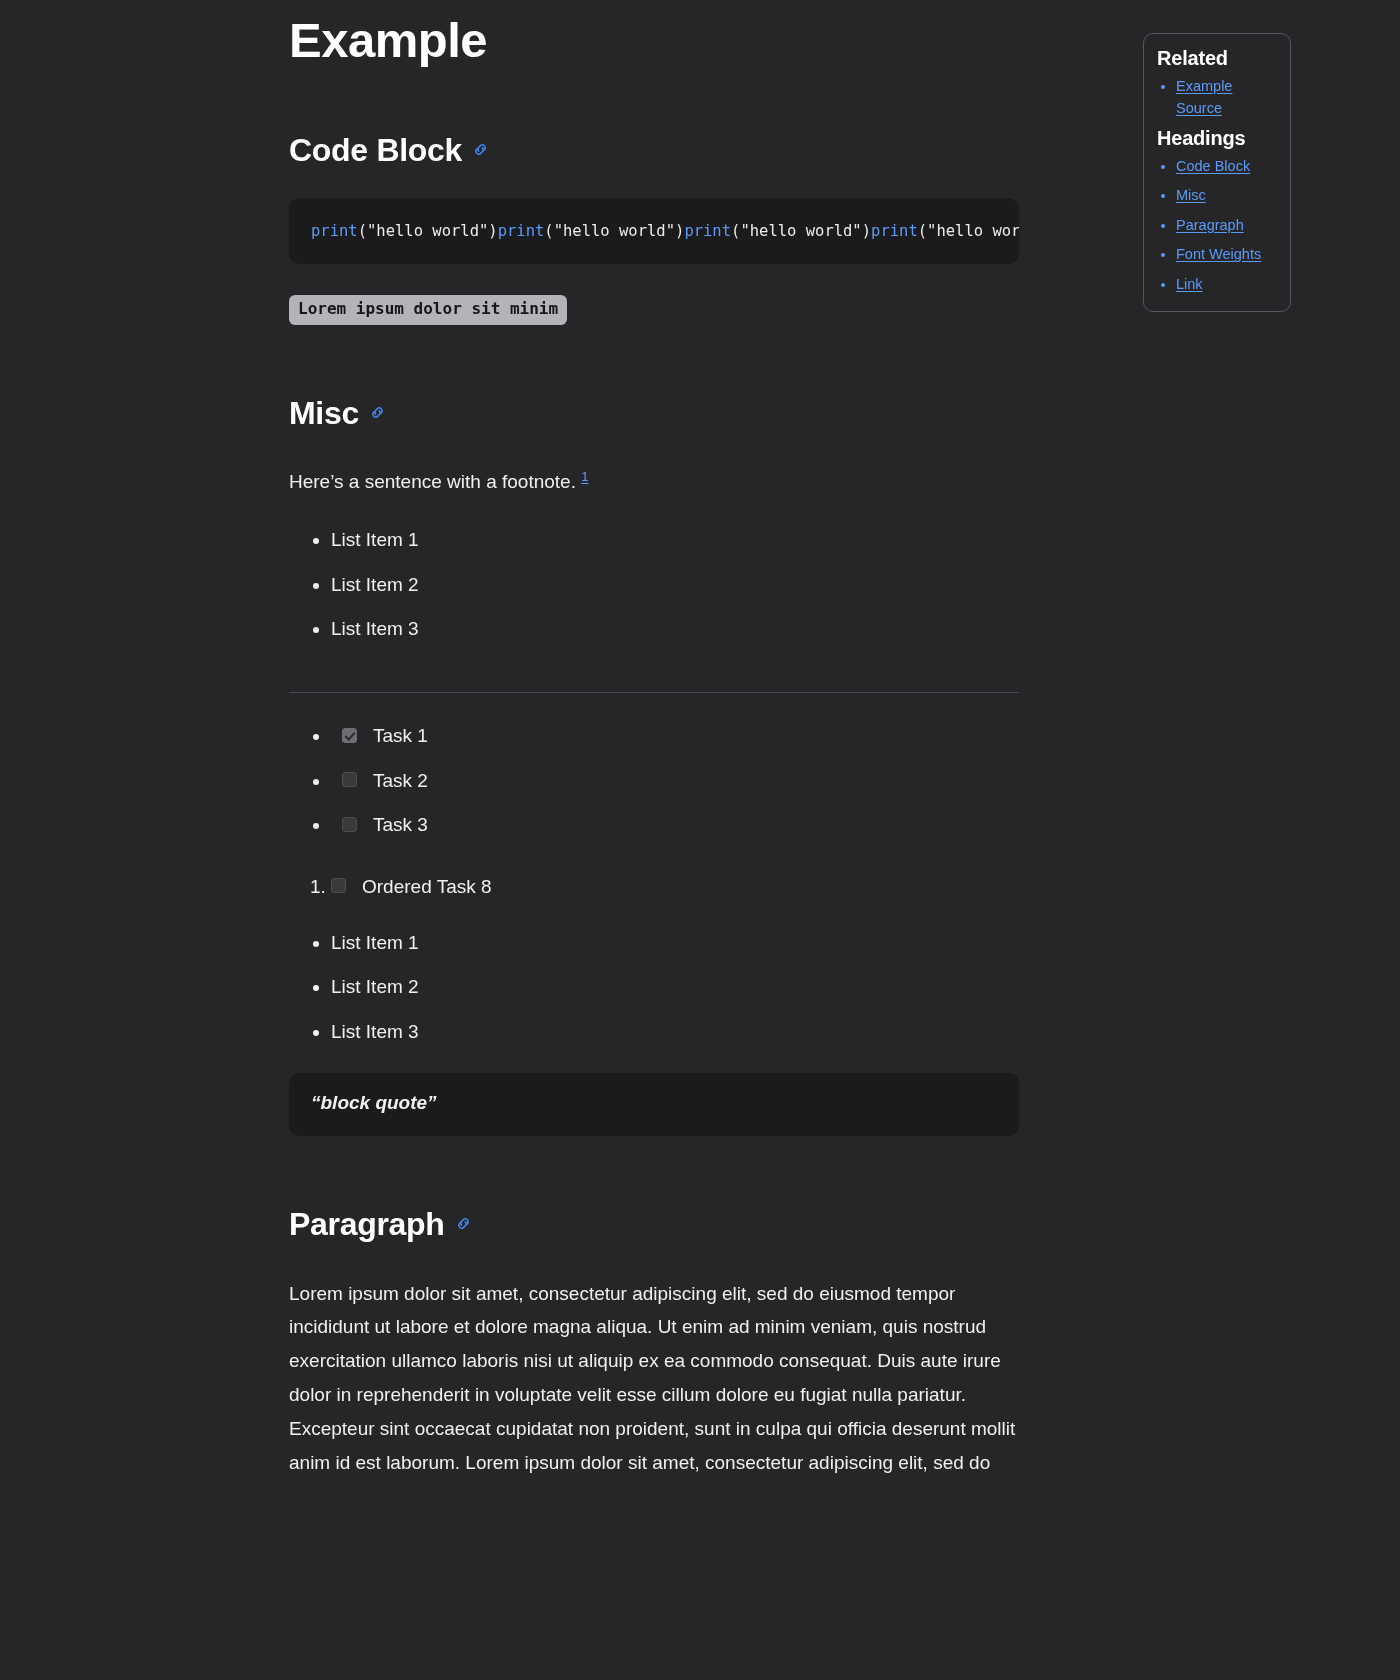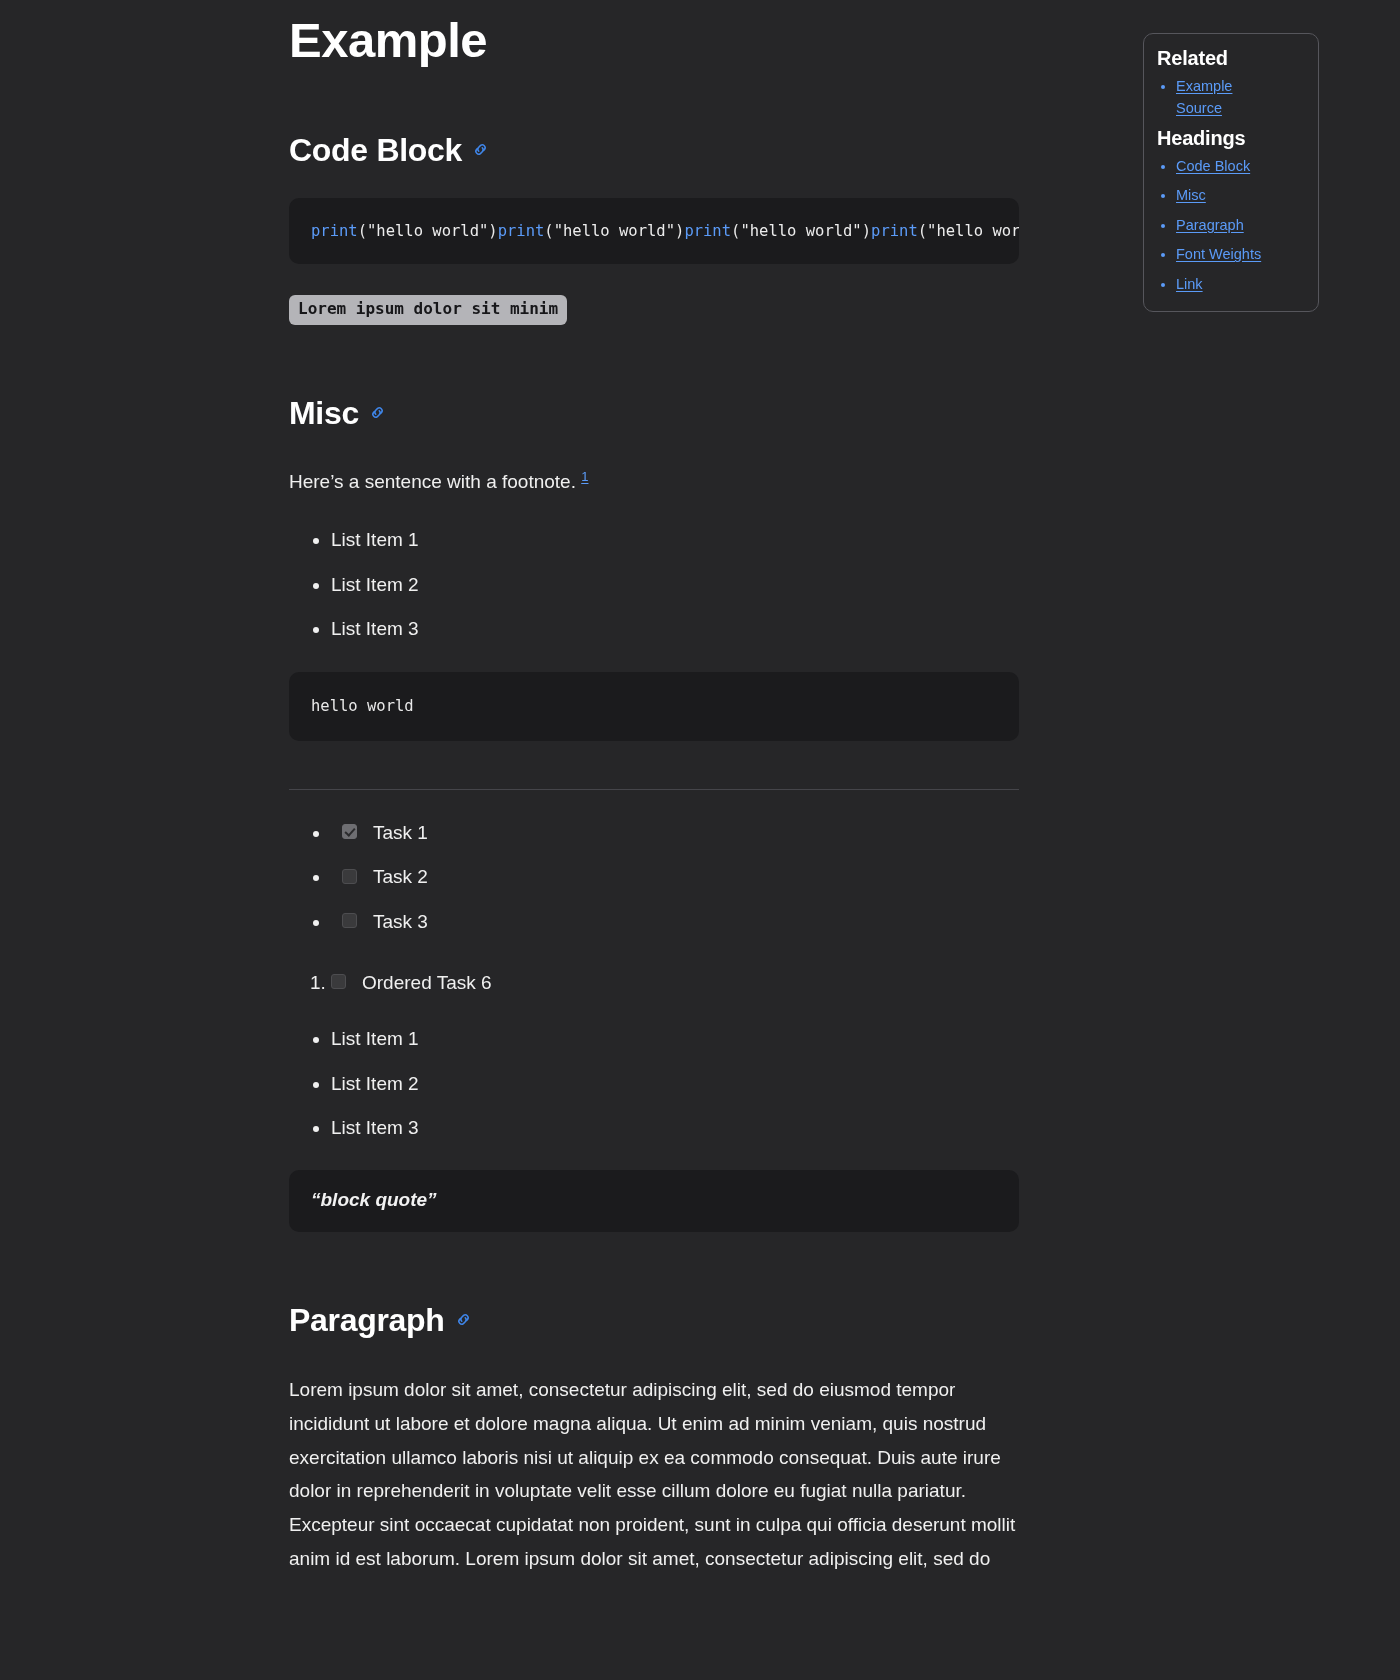--- a/index.html
+++ b/index.html
@@ -199,21 +199,21 @@
     line-height: 1.72;
     color: #f2f2f2;
   }
   blockquote.bq.short { padding: 14px 22px 16px 22px; margin-top: 26px; }
 
   
   .sidebar {
     position: absolute;
     left: 1143px;
     top: 33px;
-    width: 176px;
+    width: 148px;
     background: #262628;
     border: 1px solid #56565c;
     border-radius: 10px;
     padding: 12px 13px 16px 13px;
   }
   .sidebar h3 {
     font-size: 20px;
     line-height: 1.25;
     font-weight: 700;
     margin: 0;
@@ -277,32 +277,31 @@
     </h2>
 
     <p class="body"><span>Here’s a sentence with a footnote.</span> <sup class="fn"><a href="#">1</a></sup></p>
 
     <ul class="bullets">
       <li>List Item 1</li>
       <li>List Item 2</li>
       <li>List Item 3</li>
     </ul>
 
-    <pre class="plainblock">hello world</pre>
 
     <hr class="rule">
 
     <ul class="tasks">
       <li><input type="checkbox" class="chk checked" checked="" style=""><span>Task 1</span></li>
       <li><input type="checkbox" class="chk" style=""><span>Task 2</span></li>
       <li><input type="checkbox" class="chk" style=""><span>Task 3</span></li>
     </ul>
 
     <ol class="ordered-tasks">
-      <li><input type="checkbox" class="chk" style=""><span>Ordered Task 6</span></li>
+      <li><input type="checkbox" class="chk" style=""><span>Ordered Task 8</span></li>
     </ol>
 
     <ul class="bullets">
       <li>List Item 1</li>
       <li>List Item 2</li>
       <li>List Item 3</li>
     </ul>
 
 
     <blockquote class="bq short">“block quote”</blockquote>

